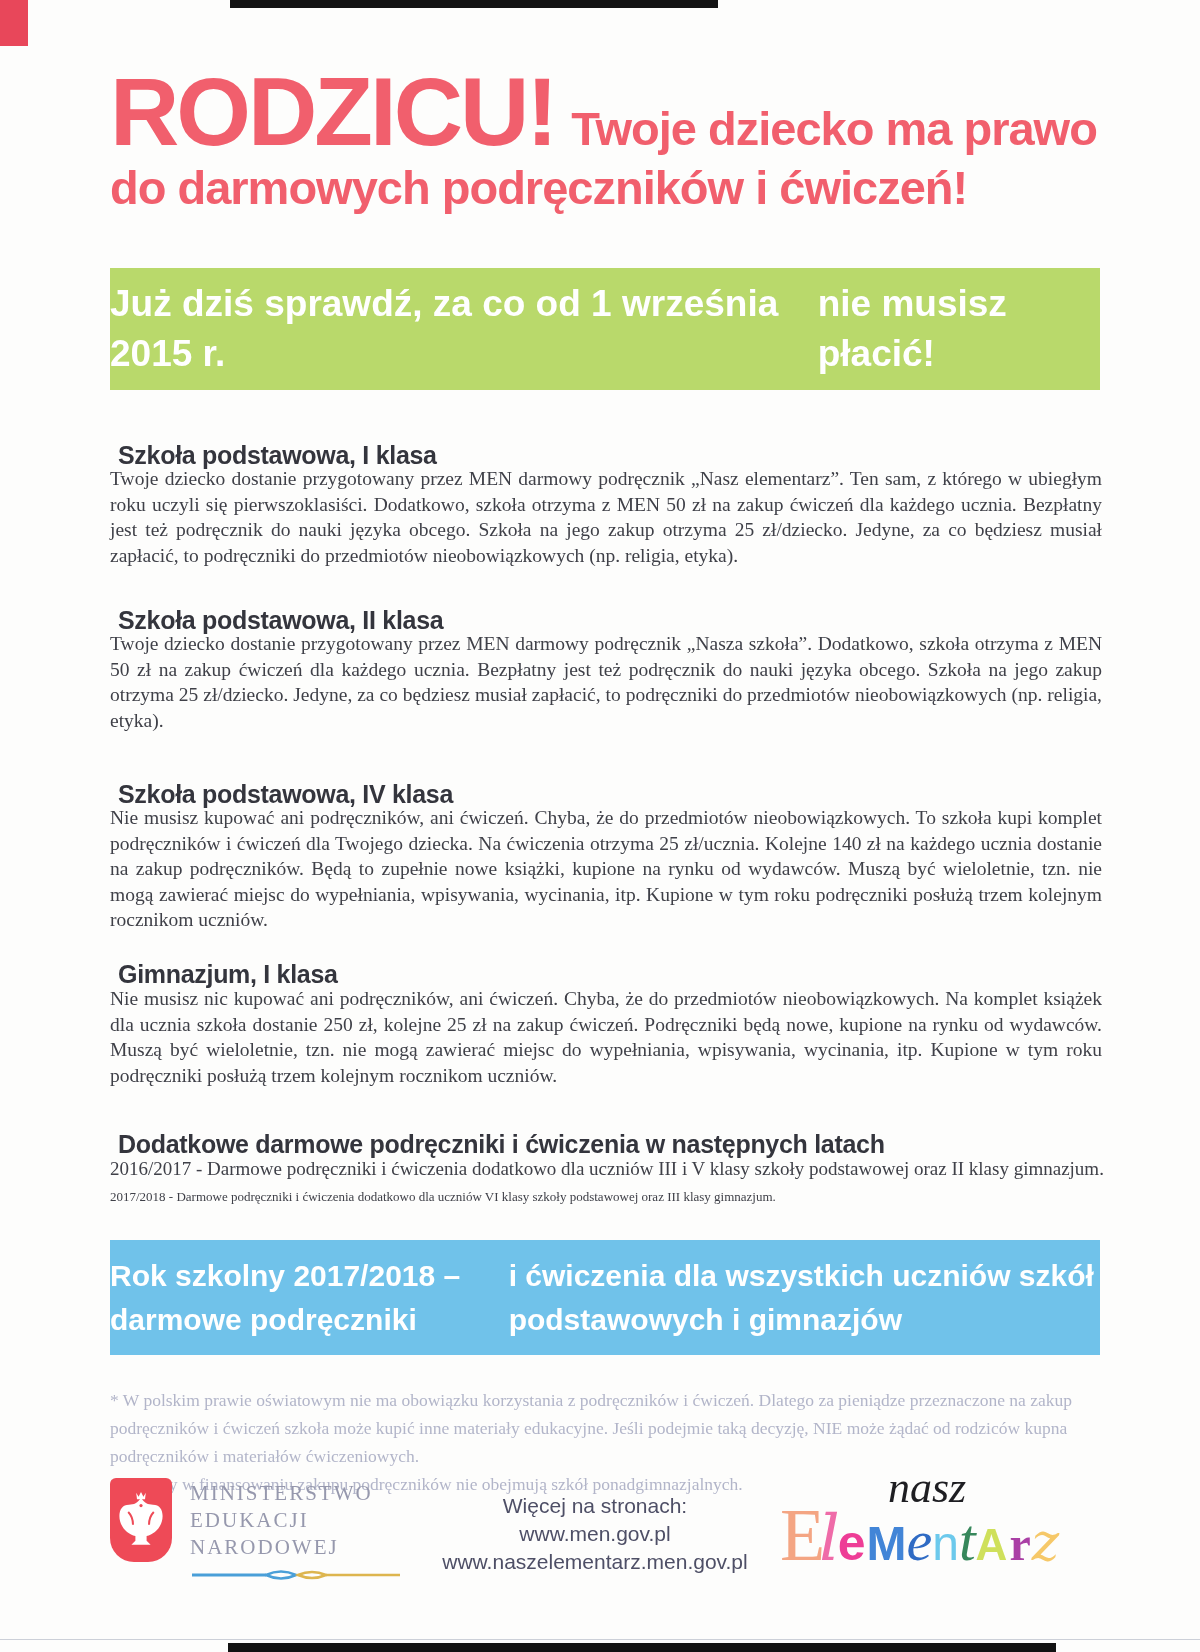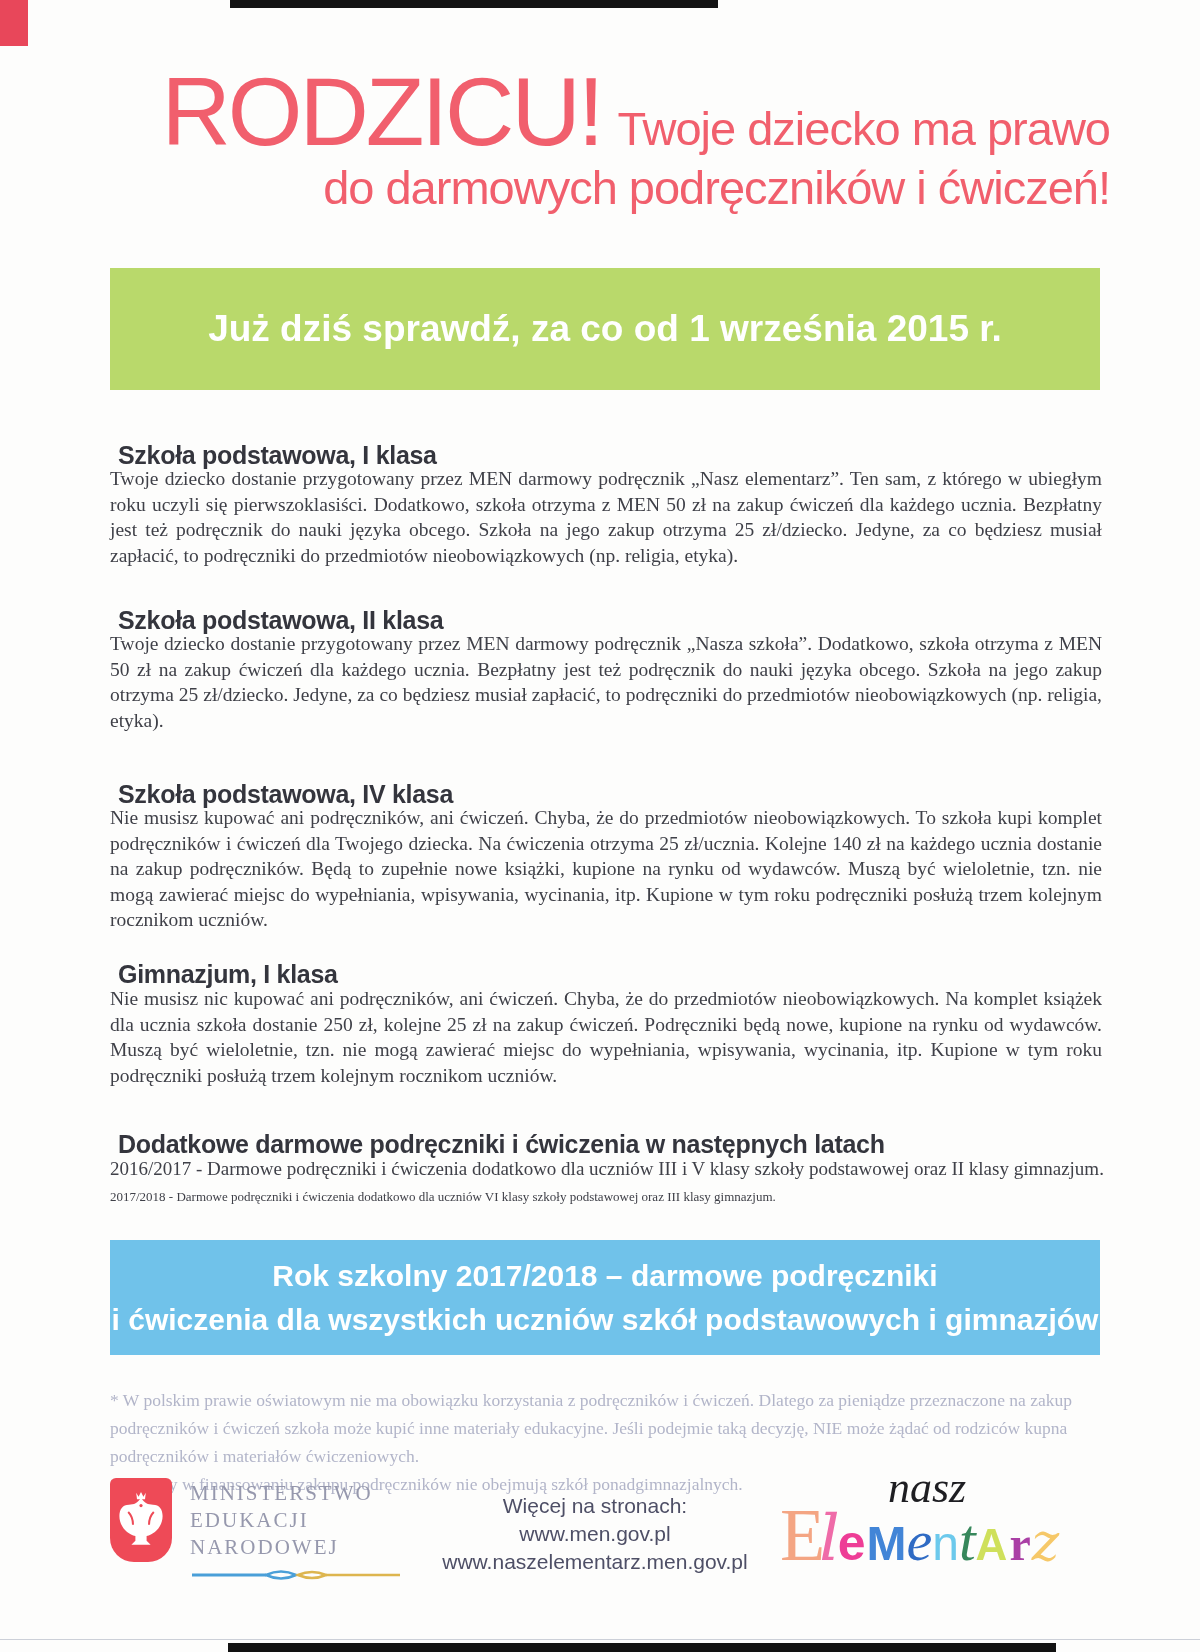--- a/index.html
+++ b/index.html
@@ -6,28 +6,28 @@
   .page{position:relative;width:1200px;height:1652px;background:#fdfdfc;overflow:hidden;
         font-family:"Liberation Sans",sans-serif;}
 
   
   .art-top-bar{position:absolute;left:230px;top:0;width:488px;height:8px;background:#141414;}
   .art-corner{position:absolute;left:0;top:0;width:28px;height:46px;background:#e8475a;}
   .art-bottom-line{position:absolute;left:0;top:1639px;width:1200px;height:1px;background:#ccd0d8;}
   .art-bottom-bar{position:absolute;left:228px;top:1643px;width:828px;height:9px;background:#121212;}
 
   
-  .headline{position:absolute;left:110px;top:64px;width:1000px;color:#f15f6d;font-weight:normal;text-align:right;}
+  .headline{position:absolute;left:110px;top:64px;width:1000px;color:#f15f6d;font-weight:bold;}
   .hl-big{font-size:96px;letter-spacing:-3px;line-height:1.0;}
   .hl-small{font-size:47px;margin-left:16px;letter-spacing:-1px;}
   .hl-line2{font-size:47px;letter-spacing:-1px;margin-top:2px;line-height:1.1;}
 
   
-  .banner{position:absolute;left:110px;width:990px;display:flex;flex-direction:column;
-          justify-content:center;align-items:center;color:#ffffff;font-weight:bold;text-align:center;}
+  .banner{position:absolute;left:110px;width:990px;display:flex;flex-direction:row;
+          justify-content:center;align-items:center;color:#ffffff;font-weight:bold;}
   .banner-green{top:268px;height:122px;background:#b9d96b;font-size:37px;line-height:1.35;}
   .banner-blue{top:1240px;height:115px;background:#70c2ea;font-size:30px;line-height:1.45;}
 
   
   .sect-title{position:absolute;left:110px;width:990px;margin:8px;font-size:25px;font-weight:bold;
               color:#34353d;letter-spacing:-0.3px;}
   .sect-body{position:absolute;left:110px;width:992px;margin:0;font-family:"Liberation Serif",serif;
              font-size:19.5px;line-height:25.5px;color:#3f4048;text-align:justify;}
   .t1{top:433px;} .p1{top:466px;}
   .t2{top:598px;} .p2{top:631px;}
@@ -78,20 +78,21 @@
 
   <header class="headline">
     <div>
       <span class="hl-big">RODZICU!</span><span class="hl-small">Twoje dziecko ma prawo</span>
     </div>
     <div class="hl-line2">do darmowych podręczników i ćwiczeń!</div>
   </header>
 
   <div class="banner banner-green">
     <div>Już dziś sprawdź, za co od 1 września 2015 r.</div>
+    <div>nie musisz płacić!</div>
   </div>
 
   <h2 class="sect-title t1">Szkoła podstawowa, I klasa</h2>
   <p class="sect-body p1">Twoje dziecko dostanie przygotowany przez MEN darmowy podręcznik „Nasz elementarz”. Ten sam, z którego w ubiegłym roku uczyli się pierwszoklasiści. Dodatkowo, szkoła otrzyma z MEN 50 zł na zakup ćwiczeń dla każdego ucznia. Bezpłatny jest też podręcznik do nauki języka obcego. Szkoła na jego zakup otrzyma 25 zł/dziecko. Jedyne, za co będziesz musiał zapłacić, to podręczniki do przedmiotów nieobowiązkowych (np. religia, etyka).</p>
 
   <h2 class="sect-title t2">Szkoła podstawowa, II klasa</h2>
   <p class="sect-body p2">Twoje dziecko dostanie przygotowany przez MEN darmowy podręcznik „Nasza szkoła”. Dodatkowo, szkoła otrzyma z MEN 50 zł na zakup ćwiczeń dla każdego ucznia. Bezpłatny jest też podręcznik do nauki języka obcego. Szkoła na jego zakup otrzyma 25 zł/dziecko. Jedyne, za co będziesz musiał zapłacić, to podręczniki do przedmiotów nieobowiązkowych (np. religia, etyka).</p>
 
   <h2 class="sect-title t3">Szkoła podstawowa, IV klasa</h2>
   <p class="sect-body p3">Nie musisz kupować ani podręczników, ani ćwiczeń. Chyba, że do przedmiotów nieobowiązkowych. To szkoła kupi komplet podręczników i ćwiczeń dla Twojego dziecka. Na ćwiczenia otrzyma 25 zł/ucznia. Kolejne 140 zł na każdego ucznia dostanie na zakup podręczników. Będą to zupełnie nowe książki, kupione na rynku od wydawców. Muszą być wieloletnie, tzn. nie mogą zawierać miejsc do wypełniania, wpisywania, wycinania, itp. Kupione w tym roku podręczniki posłużą trzem kolejnym rocznikom uczniów.</p>

